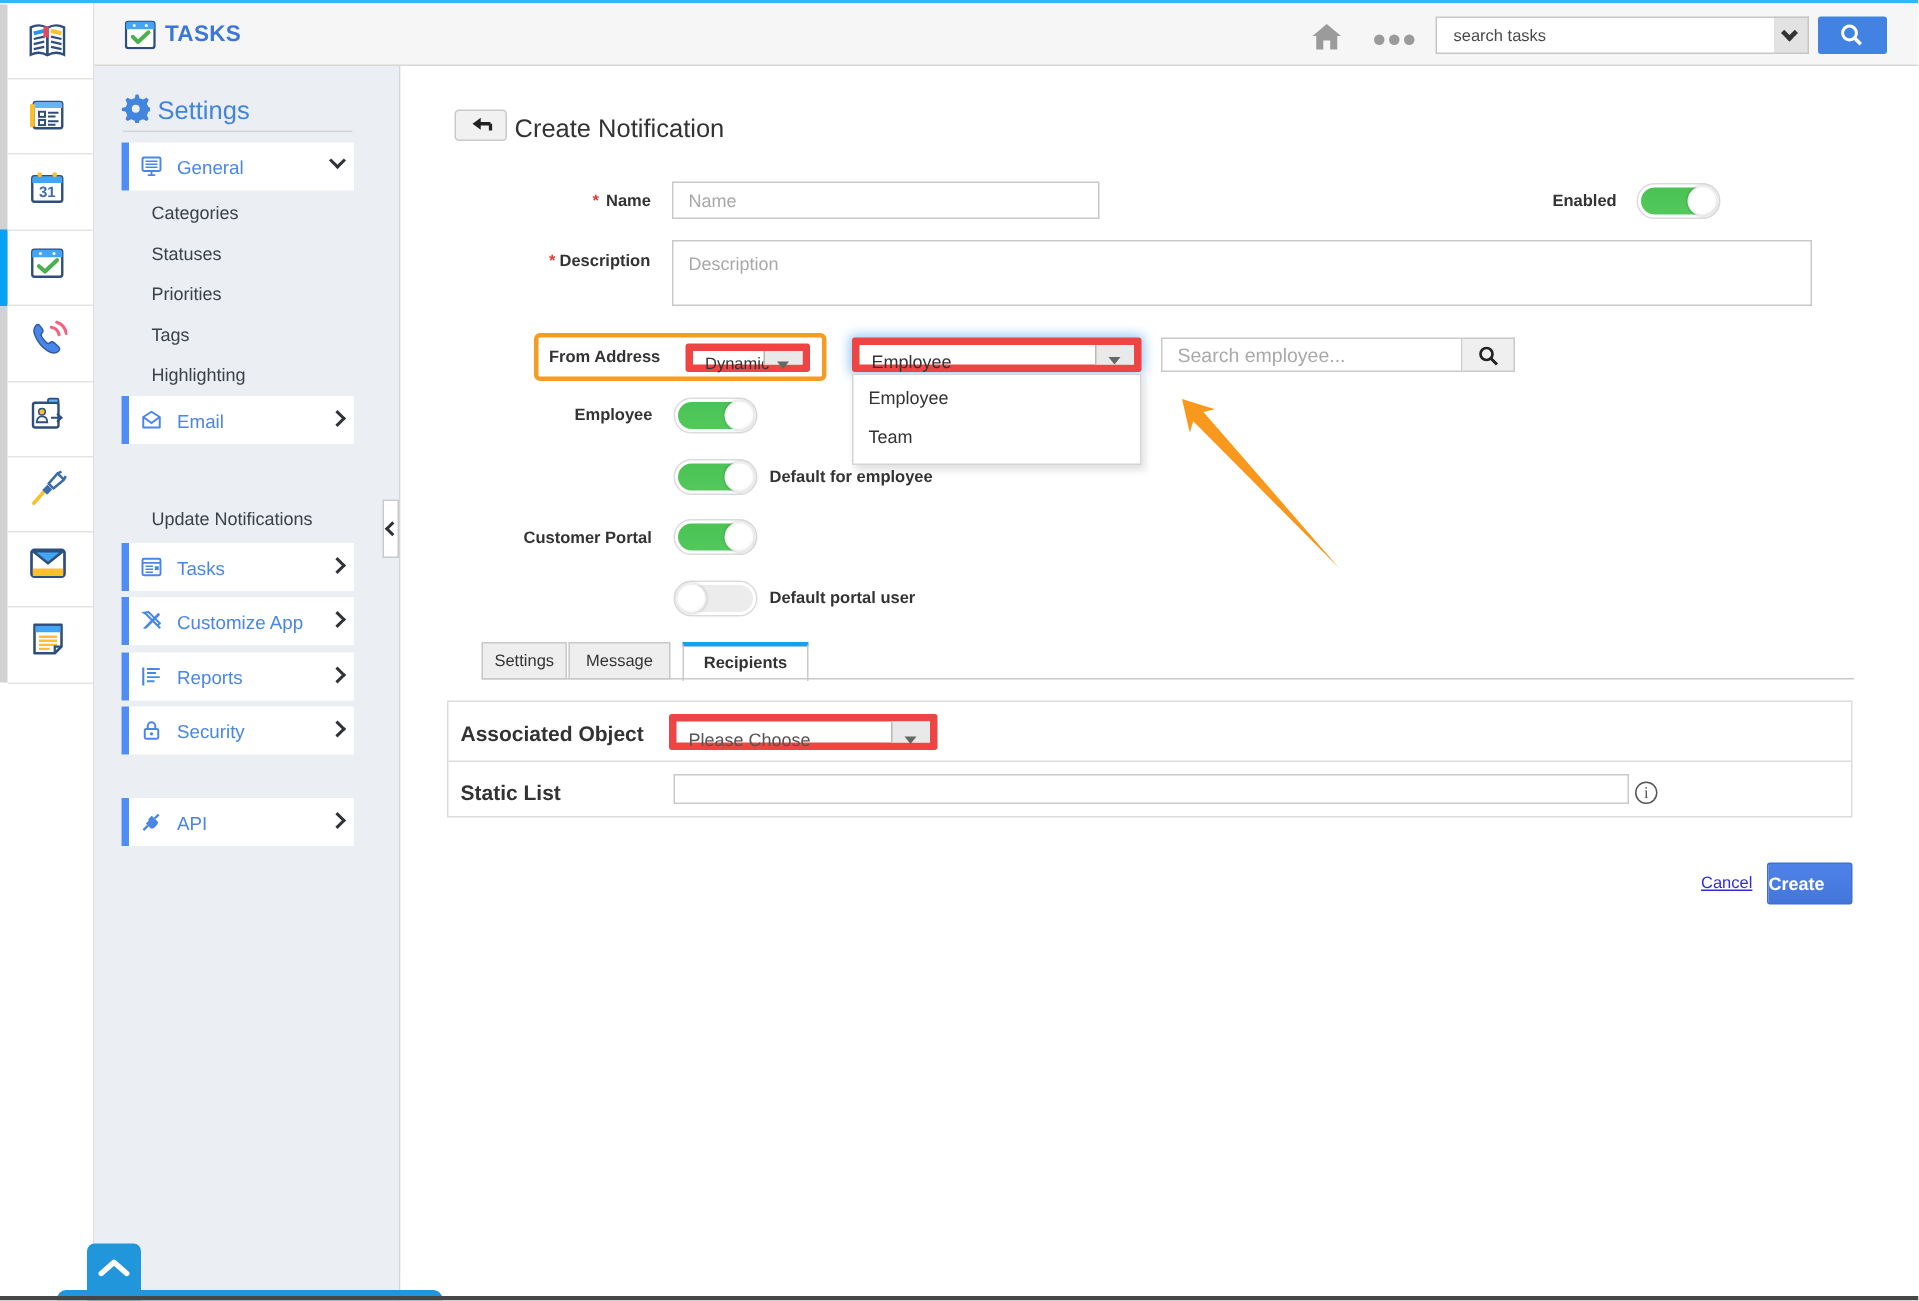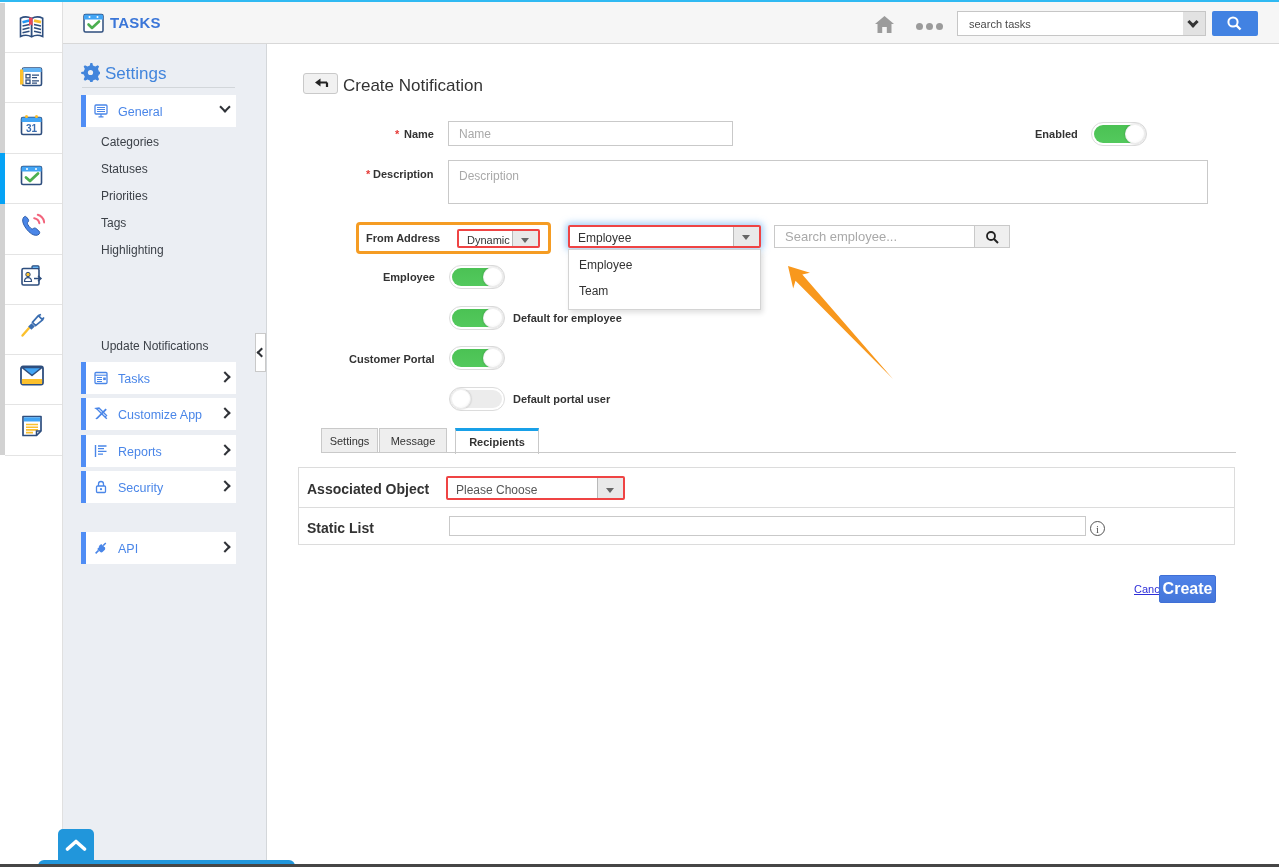--- a/index.html
+++ b/index.html
@@ -57,21 +57,21 @@
 
 
 .toggle { position:absolute; width:56px; height:24px; border-radius:12px; background:#fff; border:1px solid #dcdcdc; }
 .toggle .track { position:absolute; left:2px; top:2px; right:2px; bottom:2px; border-radius:9px; background:linear-gradient(#4bc254,#53c95d); }
 .toggle.off .track { background:#ececec; }
 .toggle .knob { position:absolute; top:1px; width:20px; height:20px; border-radius:50%; background:radial-gradient(circle at 40% 35%, #fff 55%, #ededed); box-shadow:0 0 2px rgba(0,0,0,0.3), inset 0 0 0 1px rgba(0,0,0,0.06); }
 .toggle.on .knob { right:1px; }
 .toggle.off .knob { left:1px; }
 
 
-.sel { position:absolute; background:#fff; border:2px solid #ef4444; border-radius:2px; }
+.sel { position:absolute; background:#fff; border:5px solid #ef4444; border-radius:2px; }
 .sel .txt { position:absolute; left:8px; top:5px; font-size:12px; color:#333; }
 .sel .btn { position:absolute; right:0; top:0; bottom:0; width:26px; background:#e9e9e9; border-left:1px solid #b9b9b9; }
 .sel .tri { position:absolute; right:9px; top:9px; width:0; height:0; border-left:4px solid transparent; border-right:4px solid transparent; border-top:5px solid #666; }
 
 #orangebox { left:89px; top:178px; width:195px; height:32px; border:3px solid #f59c23; border-radius:4px; }
 #selDynamic { left:190px; top:185px; width:83px; height:19px; }
 #selEmployee { left:301px; top:181px; width:193px; height:23px; box-shadow:0 0 7px 2px rgba(80,160,235,0.55); }
 #ddpanel { left:301px; top:205px; width:193px; height:61px; background:#fff; border:1px solid #d4d4d4; box-shadow:2px 3px 5px rgba(0,0,0,0.12); }
 #ddpanel .opt { position:absolute; left:10px; font-size:12px; color:#333; }
 
@@ -84,21 +84,21 @@
 #tabline { left:54px; top:408px; width:915px; height:1px; background:#c9c9c9; }
 
 
 #rtable { left:31px; top:423px; width:937px; height:78px; border:1px solid #dcdcdc; background:#fff; }
 #rtable .rowdiv { position:absolute; left:0; top:39px; width:100%; height:1px; background:#dcdcdc; }
 #selChoose { left:147px; top:8px; width:179px; height:24px; }
 #staticInput { left:150px; top:48px; width:637px; height:20px; padding-left:8px; }
 #infoicon { left:791px; top:53px; width:15px; height:15px; border:1px solid #555; border-radius:50%; color:#555; font-size:11px; text-align:center; line-height:15px; font-family:"Liberation Serif",serif; }
 
 #cancel { left:867px; top:539px; font-size:11px; color:#2e2ed8; text-decoration:underline; }
-#createbtn { left:892px; top:531px; width:57px; height:28px; background:linear-gradient(#4f82e8,#4476da); border:1px solid #3f6fd6; border-radius:2px; color:#fff; font-size:16px; font-weight:bold; text-align:center; line-height:26px; }
+#createbtn { left:911px; top:531px; width:57px; height:28px; background:linear-gradient(#4f82e8,#4476da); border:1px solid #3f6fd6; border-radius:2px; color:#fff; font-size:12px; font-weight:bold; text-align:left; line-height:26px; }
 
 
 #bluebar { left:38px; top:860px; width:257px; height:7px; background:#2196db; border-radius:6px 6px 0 0; }
 #bluetab { left:58px; top:829px; width:36px; height:38px; background:#2196db; border-radius:5px 5px 0 0; }
 #darkline { left:0; top:864px; width:1279px; height:3px; background:#464646; }
 </style>
 </head>
 <body>
 <div class="abs" id="topstrip"></div>
 
@@ -216,20 +216,29 @@
       </svg>
     <span class="mtext">General</span>
       <div class="mchev chev-d"></div>
   </div>
   <span class="subitem" style="top:91px;">Categories</span>
   <span class="subitem" style="top:118px;">Statuses</span>
   <span class="subitem" style="top:145px;">Priorities</span>
   <span class="subitem" style="top:172px;">Tags</span>
   <span class="subitem" style="top:199px;">Highlighting</span>
 
+  <div class="mrow" style="top:220px;">
+      <div class="mbar"></div>
+    <svg class="mico" viewBox="0 0 14 14">
+        <path d="M1.5 5 L7 1.5 L12.5 5 L12.5 12 L1.5 12 Z" fill="none" stroke="#4a86e8" stroke-width="1.3" stroke-linejoin="round"></path>
+        <path d="M1.5 5 L7 9 L12.5 5" fill="none" stroke="#4a86e8" stroke-width="1.3"></path>
+      </svg>
+    <span class="mtext">Email</span>
+      <div class="mchev chev-r"></div>
+  </div>
 
   <span class="subitem" style="top:295px;">Update Notifications</span>
 
   <div class="mrow" style="top:318px;">
       <div class="mbar"></div>
     <svg class="mico" viewBox="0 0 14 14">
         <rect x="1" y="1.5" width="12" height="11" rx="1" fill="none" stroke="#4a86e8" stroke-width="1.3"></rect>
         <path d="M1 4.2 L13 4.2" stroke="#4a86e8" stroke-width="1.1"></path>
         <path d="M3 6.5 L8 6.5 M3 8.5 L8 8.5 M3 10.5 L8 10.5" stroke="#4a86e8" stroke-width="1"></path>
         <rect x="9.2" y="6.5" width="2.6" height="2.6" fill="#4a86e8"></rect>

